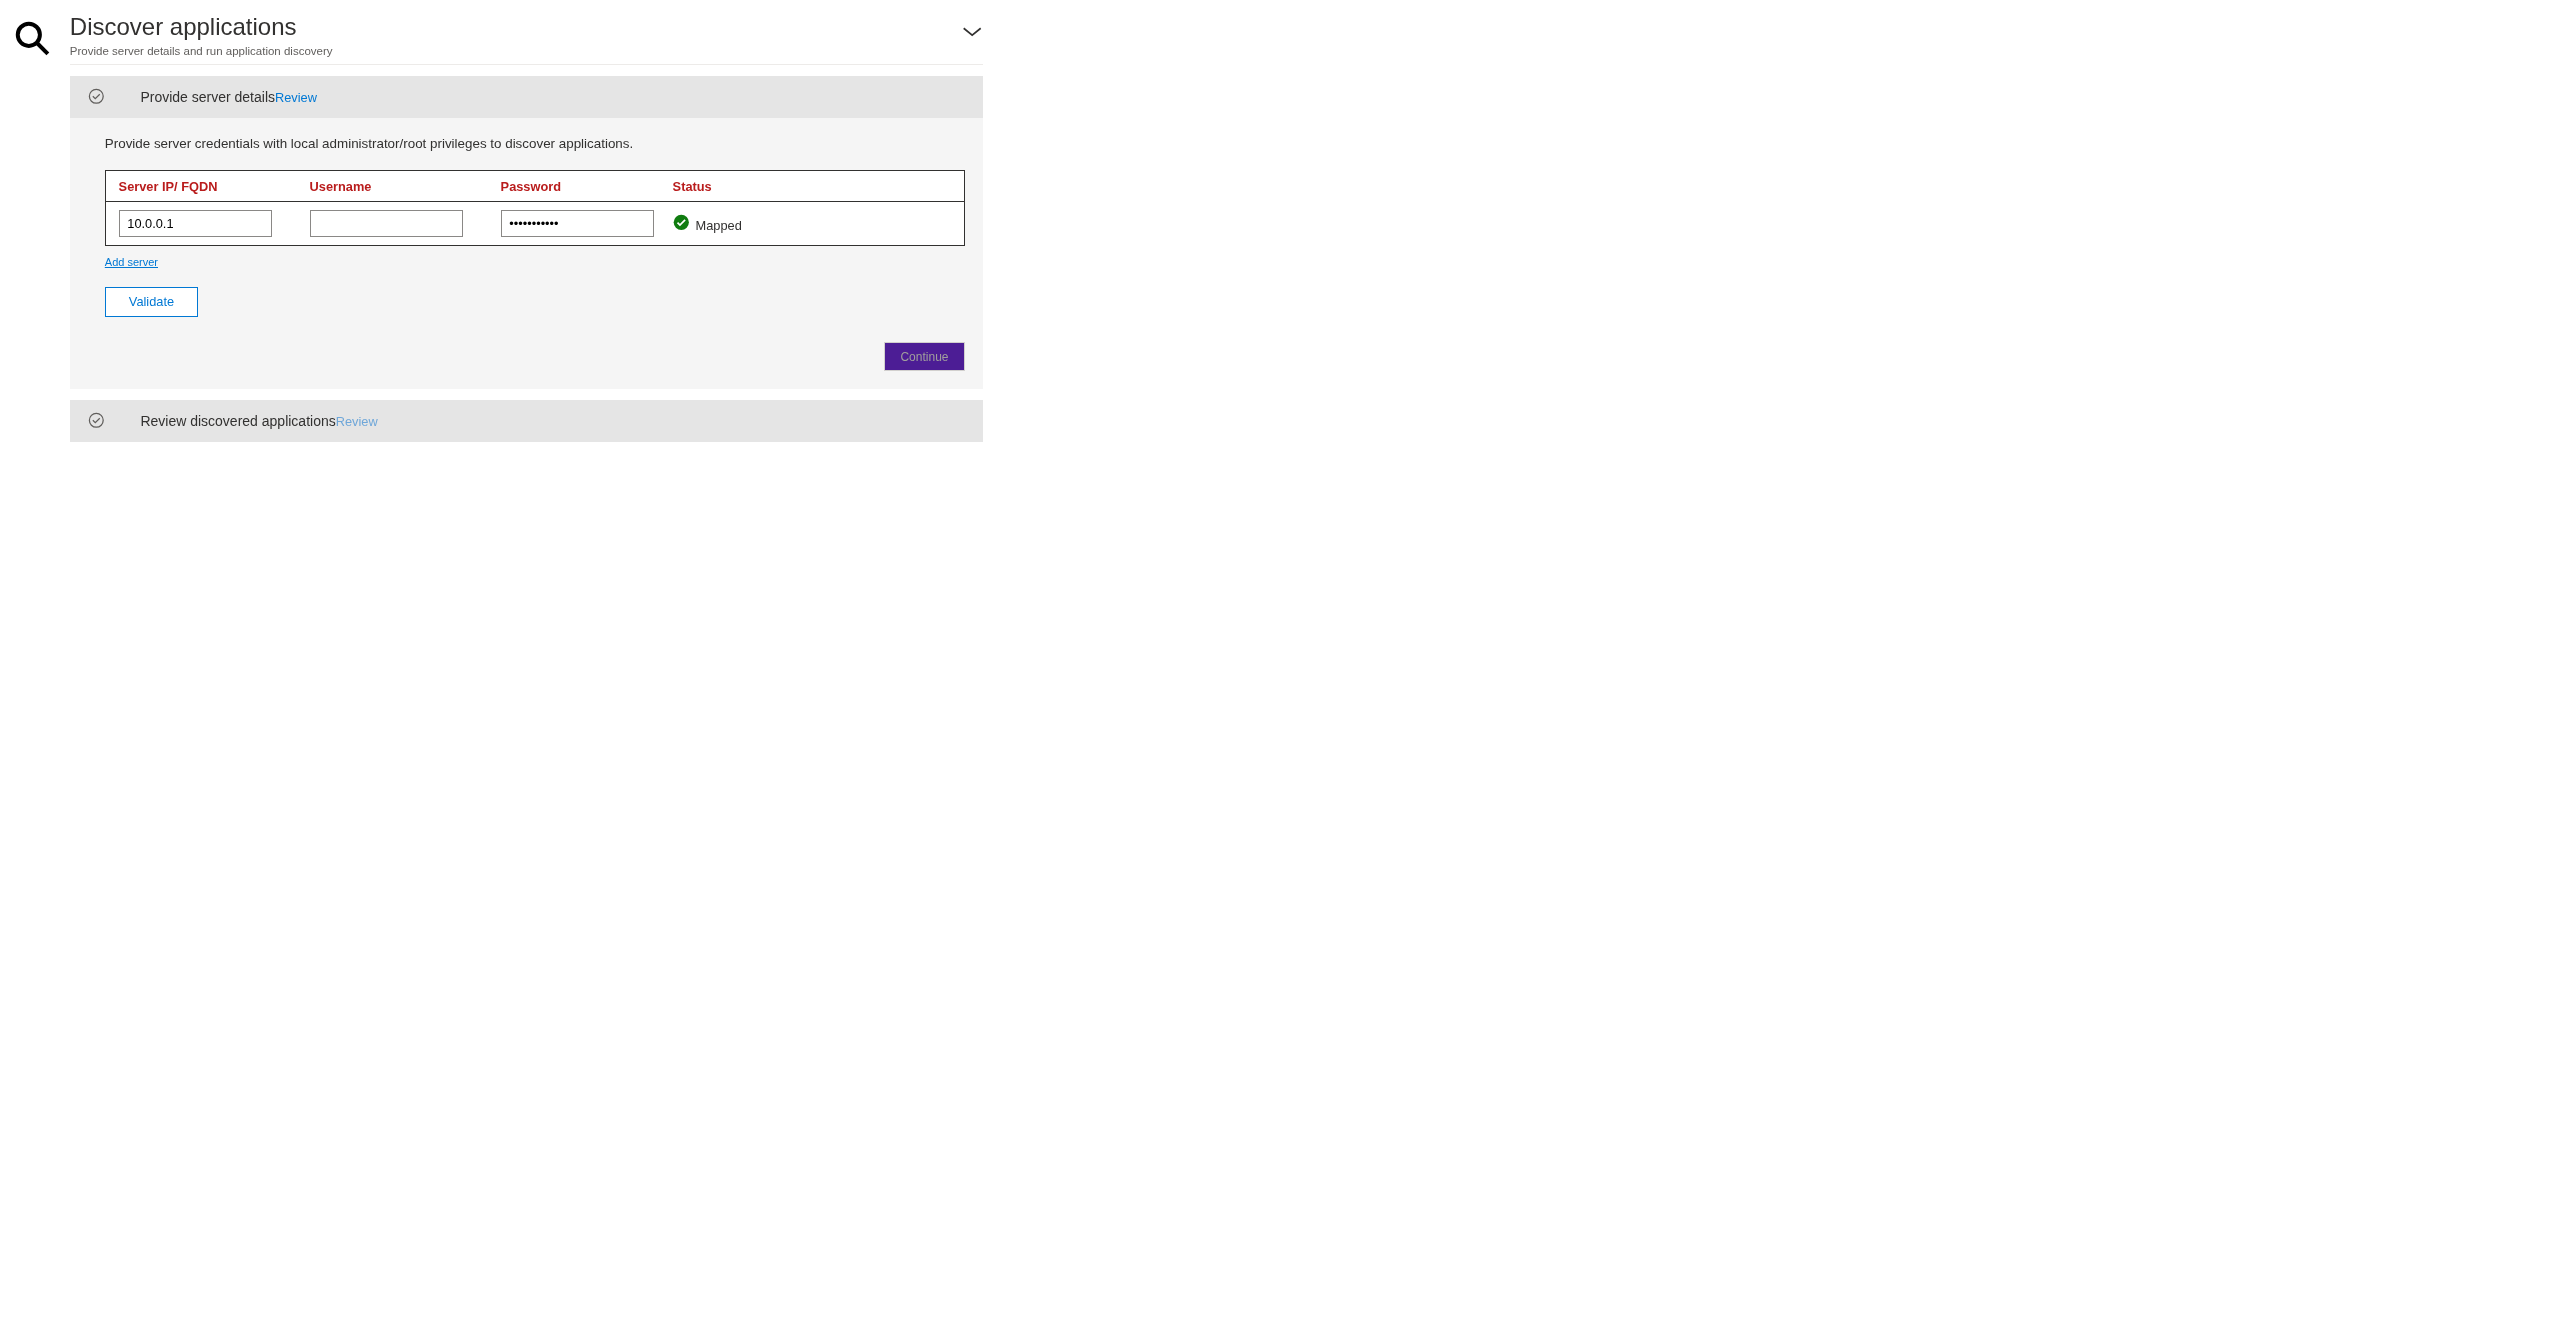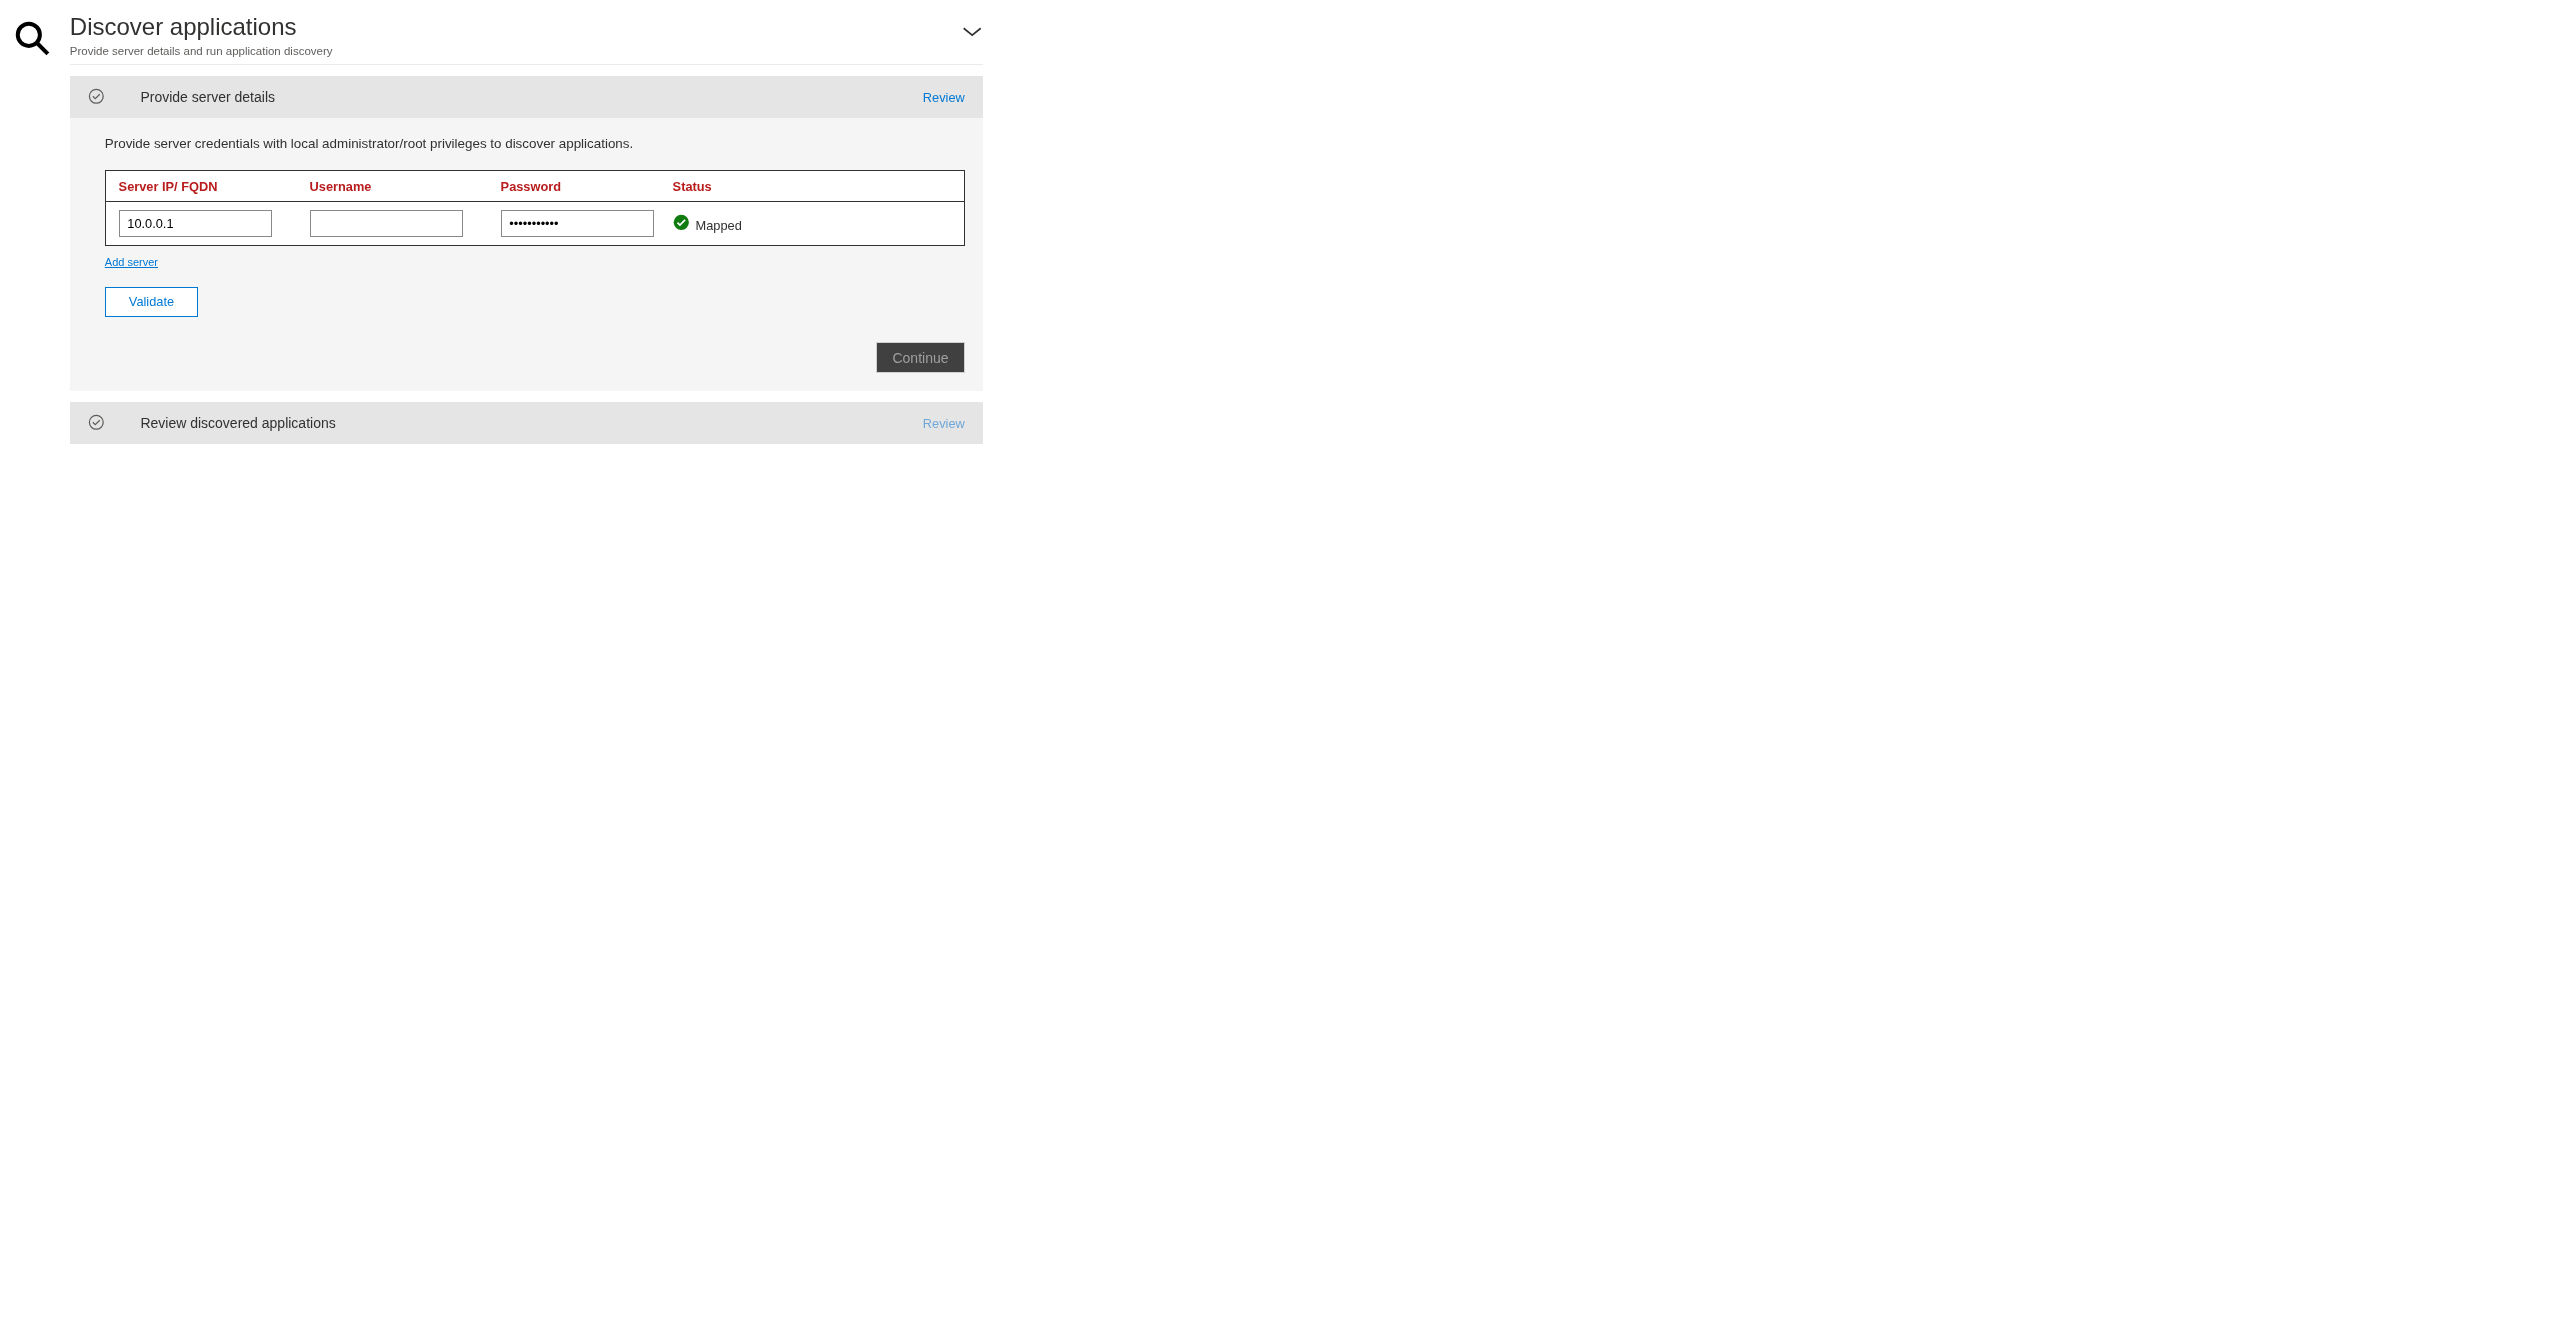--- a/index.html
+++ b/index.html
@@ -56,21 +56,21 @@
       fill: none;
       margin-top: 11.5px;
     }
     .divider {
       height: 0.6px;
       background: #edebe9;
       margin-bottom: 11.5px;
     }
     .section-header {
       display: flex;
-      justify-content: space-between;
+      justify-content: flex-start;
       align-items: center;
       padding: 11.5px 18px;
       background: #e5e5e5;
     }
     .section-header-left {
       display: flex;
       align-items: center;
       gap: 36px;
     }
     .check-circle-icon svg {
@@ -164,23 +164,23 @@
       cursor: pointer;
       font-family: inherit;
     }
     .continue-row {
       display: flex;
       justify-content: flex-end;
       margin-top: 25.5px;
     }
     .continue-button {
       padding: 6.4px 15.3px;
-      font-size: 14px;
+      font-size: 12px;
       color: #a19f9d;
-      background: #404040;
+      background: #4c1d95;
       border: 0.6px solid #d2d0ce;
       cursor: not-allowed;
       font-family: inherit;
     }
     .section-gap {
       height: 11.5px;
     }
     .section-header.second .review-link {
       color: #6fa7d9;
     }

